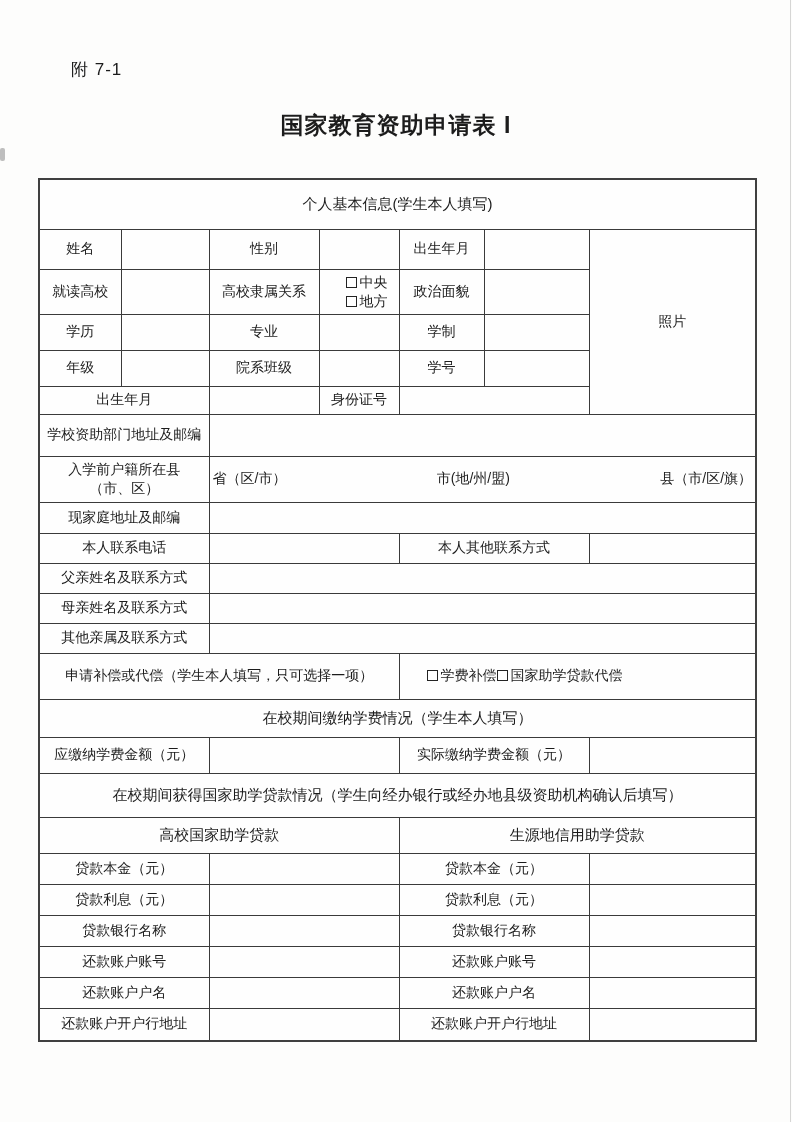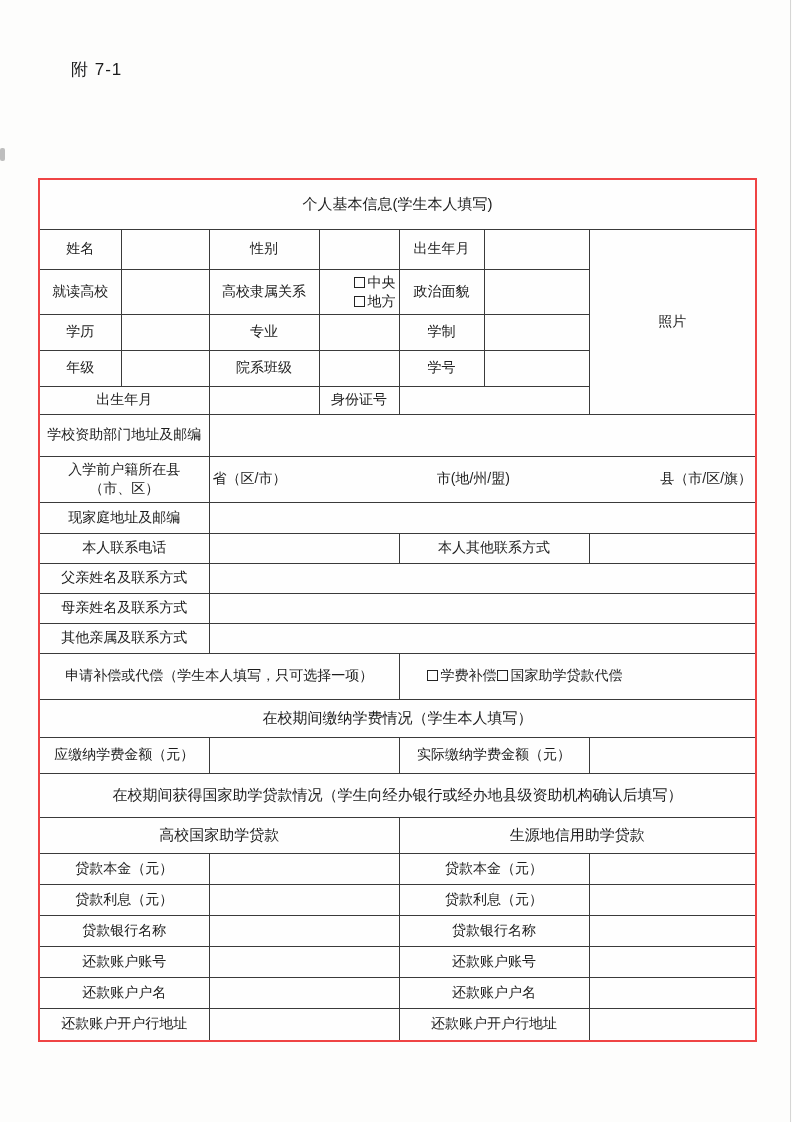--- a/index.html
+++ b/index.html
@@ -29,21 +29,21 @@
     line-height: 31px;
     letter-spacing: 1px;
   }
   table.form {
     position: absolute;
     left: 38px;
     top: 178px;
     width: 717px;
     border-collapse: collapse;
     table-layout: fixed;
-    border: 2px solid #ef4444;
+    border: 2px solid #404040;
     background: #fefefe;
   }
   td {
     border: 1px solid #3a3a3a;
     font-size: 14px;
     text-align: center;
     vertical-align: middle;
     padding: 1px 3px;
     overflow: hidden;
   }
@@ -51,21 +51,21 @@
   .two-line { line-height: 19px; margin-top: 20px; }
   .cb {
     display: inline-block;
     width: 11px;
     height: 11px;
     border: 1.5px solid #232323;
     background: #fff;
     margin-right: 3px;
     vertical-align: -1px;
   }
-  .affil-cell { text-align: right; padding-left: 18px; line-height: 19px; }
+  .affil-cell { text-align: center; padding-left: 18px; line-height: 19px; }
   .flex-around {
     width: 100%;
     display: flex;
     justify-content: space-between;
     align-items: center;
   }
   .flex-options {
     width: 100%;
     display: flex;
     justify-content: flex-start;
@@ -94,20 +94,21 @@
 </style>
 </head>
 <body>
 
 <div class="smudge"></div>
 <div class="edge-line"></div>
 
 <div class="doc-number">附 7-1</div>
 
 <div class="title">
+  <div>国家教育资助申请表 I</div>
 </div>
 
 <table class="form">
   <colgroup>
     <col style="width:82px">
       <col style="width:88px">
       <col style="width:110px">
     <col style="width:80px">
       <col style="width:85px">
       <col style="width:105px">

